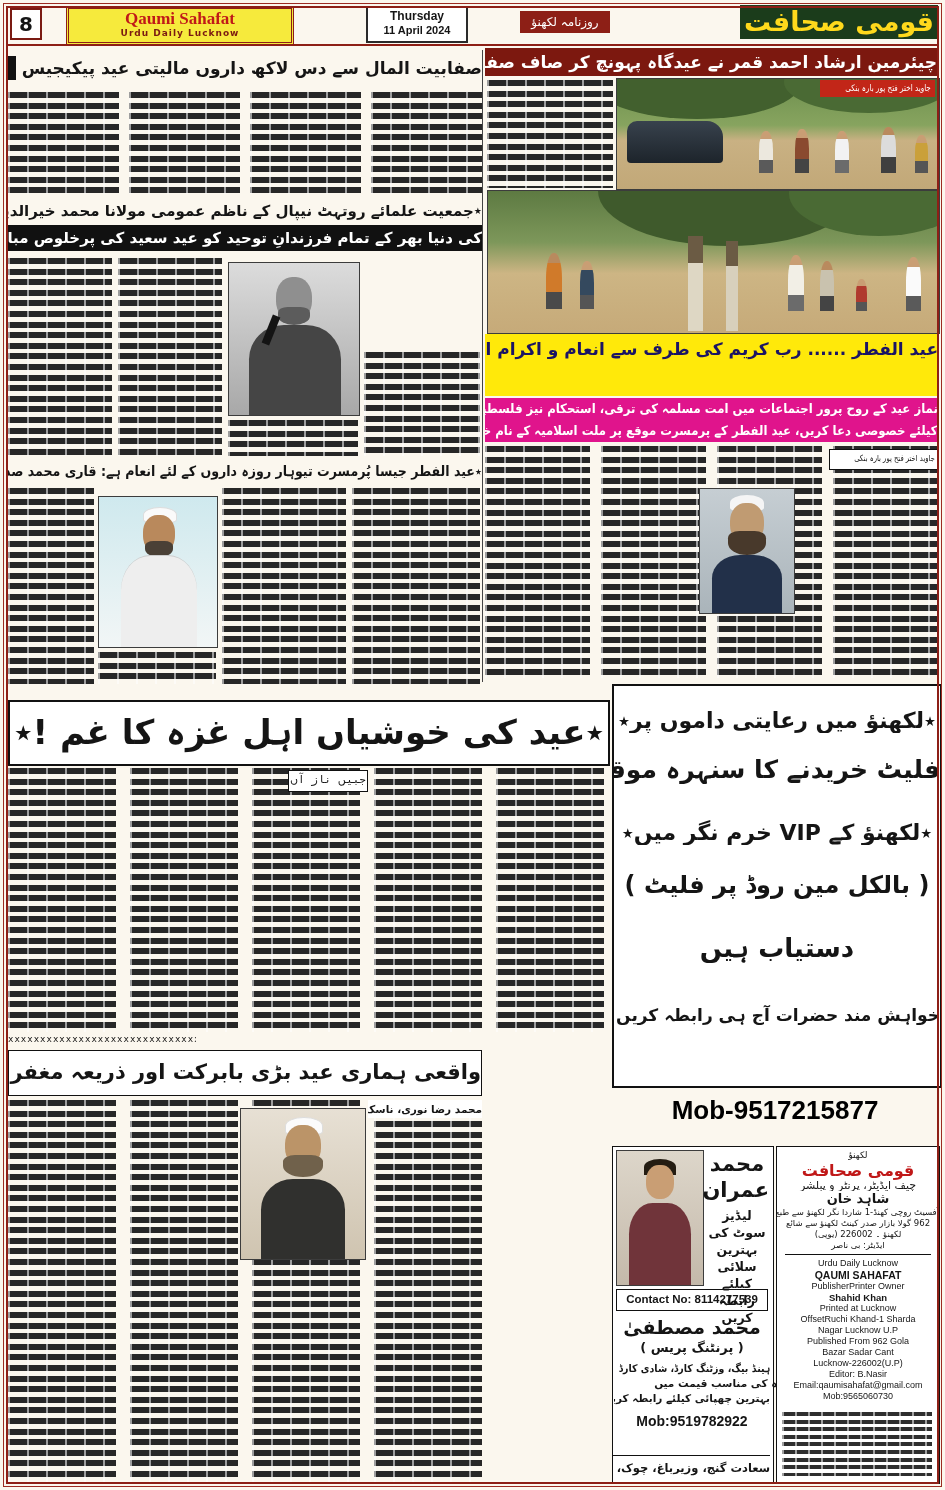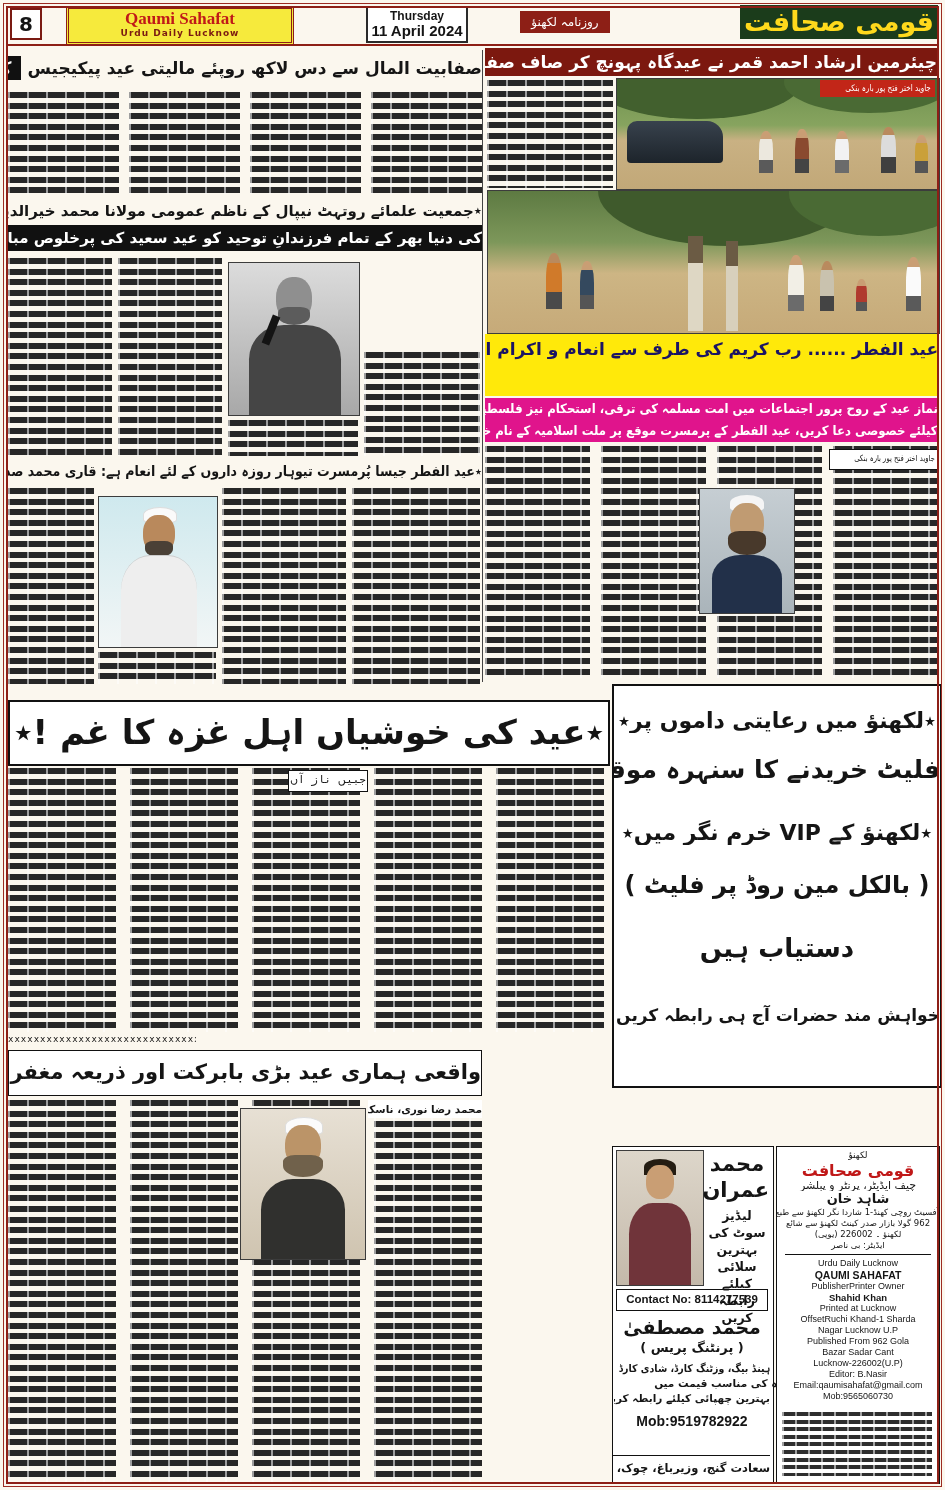--- a/index.html
+++ b/index.html
@@ -44,21 +44,21 @@
 
   <div class="abs c b" style="left:10px;top:8px;width:28px;height:28px;border:2px solid #7a1a12;font-size:20px;line-height:28px;background:#fff;">8</div>
 
   <div class="abs c" style="left:66px;top:6px;width:222px;height:33px;background:#f6ea3c;border:3px double #8d1f16;">
     <div class="b" style="font-family:'Liberation Serif',serif;font-size:17px;line-height:18px;color:#c01818;margin-top:1px;">Qaumi Sahafat</div>
     <div class="b" style="font-size:9px;line-height:10px;color:#7a1a12;letter-spacing:1px;">Urdu Daily Lucknow</div>
   </div>
 
   <div class="abs c" style="left:366px;top:6px;width:98px;height:33px;border:2px solid #2a2a2a;background:#fff;">
     <div class="b en" style="font-size:12px;line-height:15px;margin-top:1px;">Thursday</div>
-    <div class="b en" style="font-size:15px;line-height:13px;">11  April   2024</div>
+    <div class="b en" style="font-size:11px;line-height:13px;">11  April   2024</div>
   </div>
 
   <div class="abs ur c nw" style="left:520px;top:11px;width:90px;height:22px;background:#8d1f16;color:#fff;font-size:12px;line-height:22px;">روزنامہ لکھنؤ</div>
 
   <div class="abs ur c b nw" style="left:740px;top:5px;width:198px;height:34px;background:#1b3c1b;color:#ffd91c;font-size:27px;line-height:34px;">قومی صحافت</div>
 
   <div class="rule" style="left:8px;top:44px;width:929px;height:2px;"></div>
   <div class="vrule" style="left:482px;top:50px;width:1px;height:632px;"></div>
 
   <div class="abs ur c b nw" style="left:485px;top:48px;width:452px;height:28px;background:#7c180f;color:#fff;font-size:17px;line-height:28px;">چیئرمین ارشاد احمد قمر نے عیدگاہ پہونچ کر صاف صفائی کا لیا جائزہ</div>
@@ -107,21 +107,21 @@
   <div class="boxed ur c nw" style="left:829px;top:449px;width:108px;height:19px;font-size:8.5px;line-height:17px;border-width:1px;"><span class="fit80">جاوید اختر فتح پور بارہ بنکی</span></div>
 
   <div class="photo" style="left:699px;top:488px;width:94px;height:124px;background:linear-gradient(180deg,#c6ced3,#aab4ba);">
     <div class="por" style="left:30px;top:6px;width:34px;height:16px;background:#f5f5f5;border-radius:50% 50% 20% 20%;"></div>
     <div class="por" style="left:30px;top:14px;width:34px;height:40px;background:#c09b72;border-radius:45%;"></div>
     <div class="por" style="left:28px;top:42px;width:38px;height:24px;background:#48392b;border-radius:30% 30% 50% 50%;"></div>
     <div class="por" style="left:12px;top:66px;width:70px;height:58px;background:#223049;border-radius:40% 40% 0 0;"></div>
   </div>
 
   <div class="abs ur nw" style="left:8px;top:50px;width:474px;height:36px;display:flex;align-items:center;">
-    <span class="b" style="font-size:17px;">صفابیت المال سے دس لاکھ روپئے مالیتی عید پیکیجیس</span>
+    <span class="b" style="font-size:17px;">صفابیت المال سے دس لاکھ داروں مالیتی عید پیکیجیس</span>
     <span class="b" style="font-size:17px;background:#111;color:#fff;padding:2px 10px;margin-right:6px;">کی تقسیم</span>
   </div>
 
   <div class="sim" style="left:8px;top:92px;width:111px;height:102px;"></div>
   <div class="sim" style="left:129px;top:92px;width:111px;height:102px;"></div>
   <div class="sim" style="left:250px;top:92px;width:111px;height:102px;"></div>
   <div class="sim" style="left:371px;top:92px;width:111px;height:102px;"></div>
 
   <div class="abs ur c b nw" style="left:8px;top:198px;width:474px;height:26px;font-size:15px;line-height:26px;">٭جمعیت علمائے روتہٹ نیپال کے ناظم عمومی مولانا محمد خیرالدین مظاہری</div>
   <div class="abs ur c b nw" style="left:8px;top:225px;width:474px;height:26px;font-size:15px;line-height:26px;background:#111;color:#fff;">کی دنیا بھر کے تمام فرزندانِ توحید کو عید سعید کی پرخلوص مبارکباد٭</div>
@@ -183,20 +183,21 @@
   </div>
 
   <div class="abs ur c" style="left:612px;top:684px;width:326px;height:400px;background:#fff;border:2.5px solid #111;">
     <div class="b nw" style="font-size:22px;margin-top:22px;">٭لکھنؤ میں رعایتی داموں پر٭</div>
     <div class="b nw" style="font-size:25px;margin-top:22px;">فلیٹ خریدنے کا سنہرہ موقع</div>
     <div class="b nw" style="font-size:22px;margin-top:36px;">٭لکھنؤ کے VIP خرم نگر میں٭</div>
     <div class="b nw" style="font-size:24px;margin-top:26px;">( بالکل مین روڈ پر فلیٹ )</div>
     <div class="b nw" style="font-size:26px;margin-top:34px;">دستیاب ہیں</div>
     <div class="b nw" style="font-size:17px;margin-top:42px;">خواہش مند حضرات آج ہی رابطہ کریں ۔</div>
   </div>
+  <div class="abs en c b nw" style="left:612px;top:1092px;width:326px;height:36px;font-size:26px;line-height:36px;color:#000;">Mob-9517215877</div>
 
   <div class="abs" style="left:612px;top:1146px;width:160px;height:336px;background:#fff;border:1.5px solid #111;">
     <div class="photo" style="left:3px;top:3px;width:86px;height:134px;background:linear-gradient(180deg,#ddd6ca,#c4b9aa);">
       <div class="por" style="left:27px;top:8px;width:32px;height:16px;background:#241c12;border-radius:50% 50% 0 0;"></div>
       <div class="por" style="left:29px;top:14px;width:28px;height:34px;background:#c99e74;border-radius:45%;"></div>
       <div class="por" style="left:12px;top:52px;width:62px;height:82px;background:#70343a;border-radius:38% 38% 0 0;"></div>
     </div>
     <div class="abs ur c b" style="left:92px;top:4px;width:64px;font-size:21px;line-height:26px;">محمد عمران</div>
     <div class="abs ur c b" style="left:92px;top:60px;width:64px;font-size:12.5px;line-height:17px;">
       <span style="display:block;text-align:center;">لیڈیز سوٹ کی بہترین</span>

